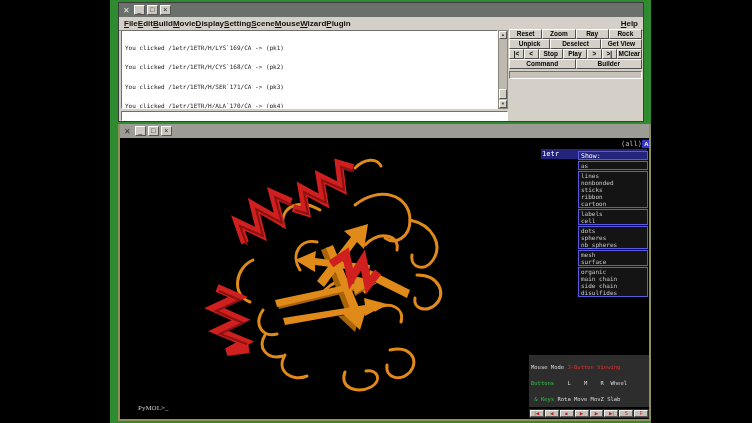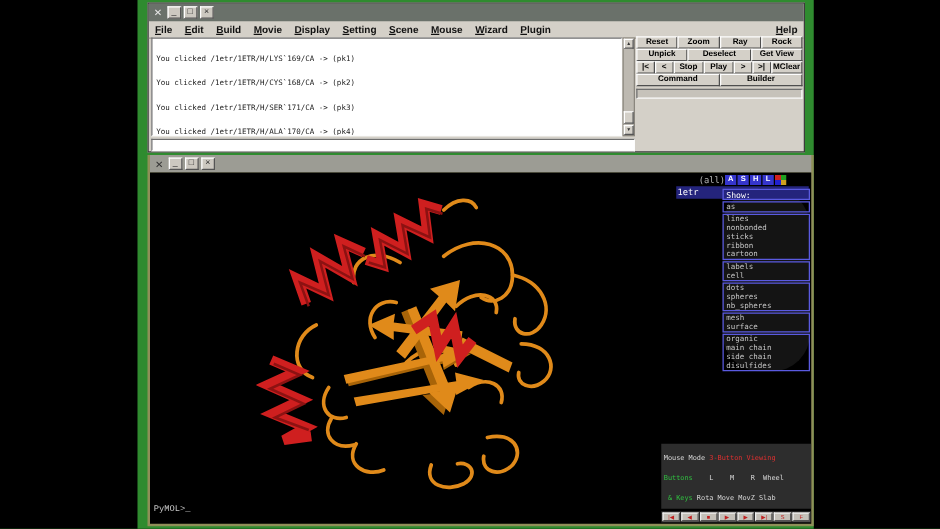--- a/index.html
+++ b/index.html
@@ -11,21 +11,21 @@
   .gui-win{position:absolute;left:118px;top:2px;width:526px;height:120px;background:#d4d0c8;
            border:1px solid #3c3c3c;box-sizing:border-box;}
   .titlebar{height:14px;display:flex;align-items:center;padding:0 2px;box-sizing:border-box;}
   .gui-title{background:#6a716a;}
   .t-x{color:#e8e8e8;font-size:8px;margin:0 4px 0 2px;}
   .t-text{color:#f2f2f2;font-size:9px;font-weight:bold;flex:1;white-space:nowrap;overflow:hidden;}
   .winbtns{display:flex;gap:2px;}
   .wbtn{width:11px;height:10px;background:#ccc8c0;border:1px solid;border-color:#fff #555 #555 #fff;
         font-size:7px;line-height:8px;text-align:center;color:#222;box-sizing:border-box;}
   .menubar{height:13px;display:flex;align-items:center;padding:0 5px;font-size:8px;font-weight:bold;
-           gap:10px;border-bottom:1px solid #979389;color:#111;}
+           gap:0;border-bottom:1px solid #979389;color:#111;}
   .menuitem{white-space:nowrap;cursor:default;}
   .m-help{margin-left:auto;}
   .log{position:absolute;left:2px;top:27px;width:377px;height:79px;background:#fff;
        border:1px solid;border-color:#6f6f6f #fdfdfd #fdfdfd #6f6f6f;box-sizing:border-box;
        overflow:hidden;font-family:"DejaVu Sans Mono",monospace;font-size:6px;line-height:6.45px;
        color:#1a1a1a;padding:1px 0 0 3px;white-space:pre;}
   .sbar{position:absolute;left:379px;top:27px;width:10px;height:79px;background:#bdb9b1;
         border:1px solid #8a867e;box-sizing:border-box;}
   .sarr{position:absolute;left:0;width:8px;height:8px;background:#d4d0c8;border:1px solid;
         border-color:#fff #555 #555 #fff;box-sizing:border-box;font-size:4px;line-height:6px;
@@ -48,49 +48,49 @@
   .viewer-win{position:absolute;left:118px;top:124px;width:533px;height:297px;background:#8f8f58;
               box-sizing:border-box;padding:0 2px 2px 2px;}
   .v-title{background:#9c9c94;height:14px;}
   .v-title .t-text{color:#fff;}
   .v-body{position:relative;background:#000;height:281px;overflow:hidden;}
 
   .protein{position:absolute;left:85px;top:12px;}
 
   .objrow{position:absolute;left:421px;width:106px;height:10px;font-size:7px;
           font-family:"DejaVu Sans Mono",monospace;display:flex;align-items:center;}
-  .row-all{top:1px;color:#b8b8b8;justify-content:center;}
+  .row-all{top:1px;color:#b8b8b8;justify-content:flex-end;margin-left:44px;}
   .row-sel{top:11px;background:#24247c;color:#fff;padding-left:1px;box-sizing:border-box;}
   .ashl{display:flex;gap:1px;}
   .ashl-btn{width:9px;height:8px;background:#3535cc;color:#fff;font-size:6px;font-weight:bold;
             text-align:center;line-height:8px;font-family:"Liberation Sans",sans-serif;}
   .cswatch{width:9px;height:8px;background-image:
            linear-gradient(to right,#d02020 50%,#20a020 50%),
            linear-gradient(to right,#2020d0 50%,#d0a020 50%);
            background-size:100% 50%;background-position:0 0,0 100%;background-repeat:no-repeat;}
 
   .show-menu{position:absolute;left:458px;top:13px;width:70px;background:#141414;
-             font-family:"DejaVu Sans Mono",monospace;color:#c8c8c8;border-radius:30px;}
+             font-family:"DejaVu Sans Mono",monospace;color:#c8c8c8;}
   .sm-header{background:#24247c;color:#fff;font-size:6.5px;height:9px;line-height:9px;
              padding:0 2px;border:1px solid #5a5ae0;box-sizing:border-box;}
   .sm-box{border:1px solid #5a5ae0;margin-top:1px;}
   .sm-item{height:7px;line-height:7px;font-size:6px;padding:0 2px;white-space:nowrap;}
 
   .mouse-panel{position:absolute;left:409px;top:217px;width:120px;height:52px;background:#2d2d2d;
                font-family:"DejaVu Sans Mono",monospace;font-size:5.5px;line-height:5.2px;
                white-space:pre;padding-left:2px;box-sizing:border-box;}
   .c-white{color:#d8d8d8;} .c-red{color:#e03030;} .c-green{color:#30c040;}
 
   .vcr{position:absolute;left:409px;top:271px;width:120px;height:9px;display:flex;gap:1px;
        background:#2d2d2d;padding:1px;box-sizing:border-box;}
   .vcr-btn{flex:1;background:#c4c0b8;border:1px solid;border-color:#eee #555 #555 #eee;
            color:#c02020;font-size:4.5px;line-height:5px;text-align:center;overflow:hidden;
            box-sizing:border-box;}
-  .prompt{position:absolute;left:3px;top:266px;color:#c8c8c8;
-          font-family:Liberation Mono, monospace;font-size:7px;}
+  .prompt{position:absolute;left:18px;top:266px;color:#c8c8c8;
+          font-family:Liberation Serif, serif;font-size:7px;}
 </style>
 </head>
 <body>
 
 <div class="desktop"></div>
 
 <div class="gui-win">
   <div class="titlebar gui-title">
     <span class="t-x">✕</span>
     <span class="winbtns">

